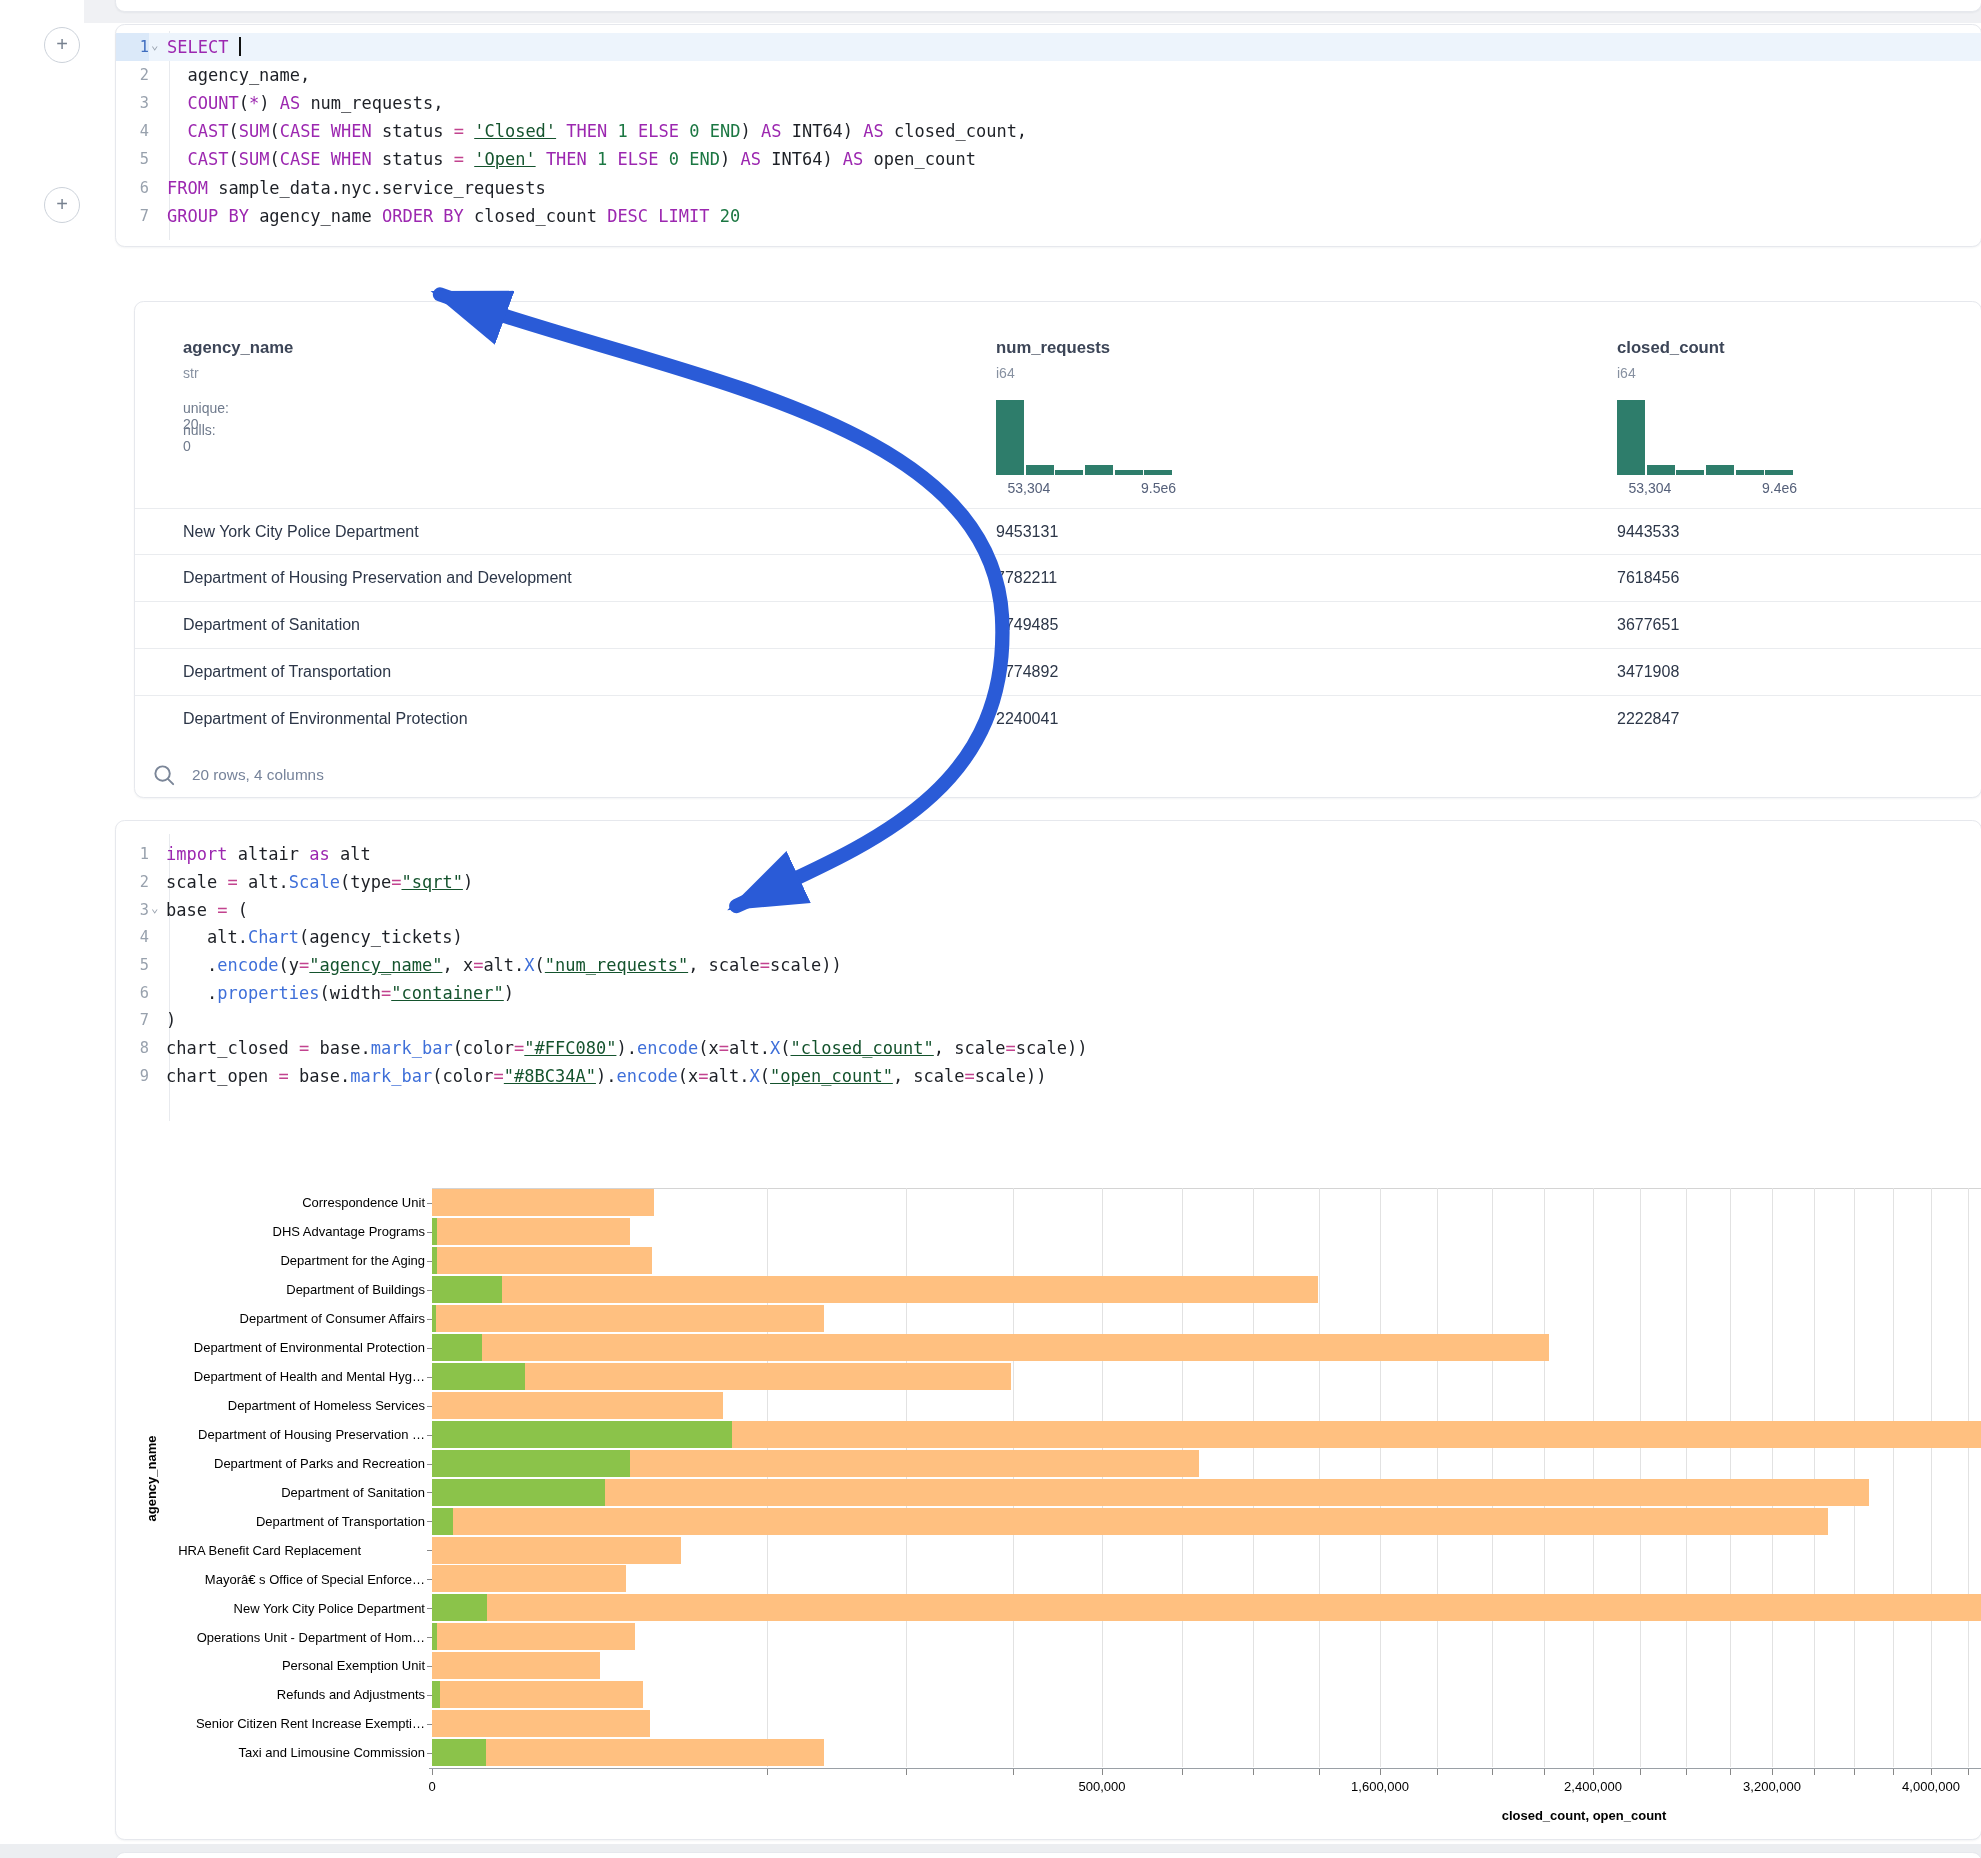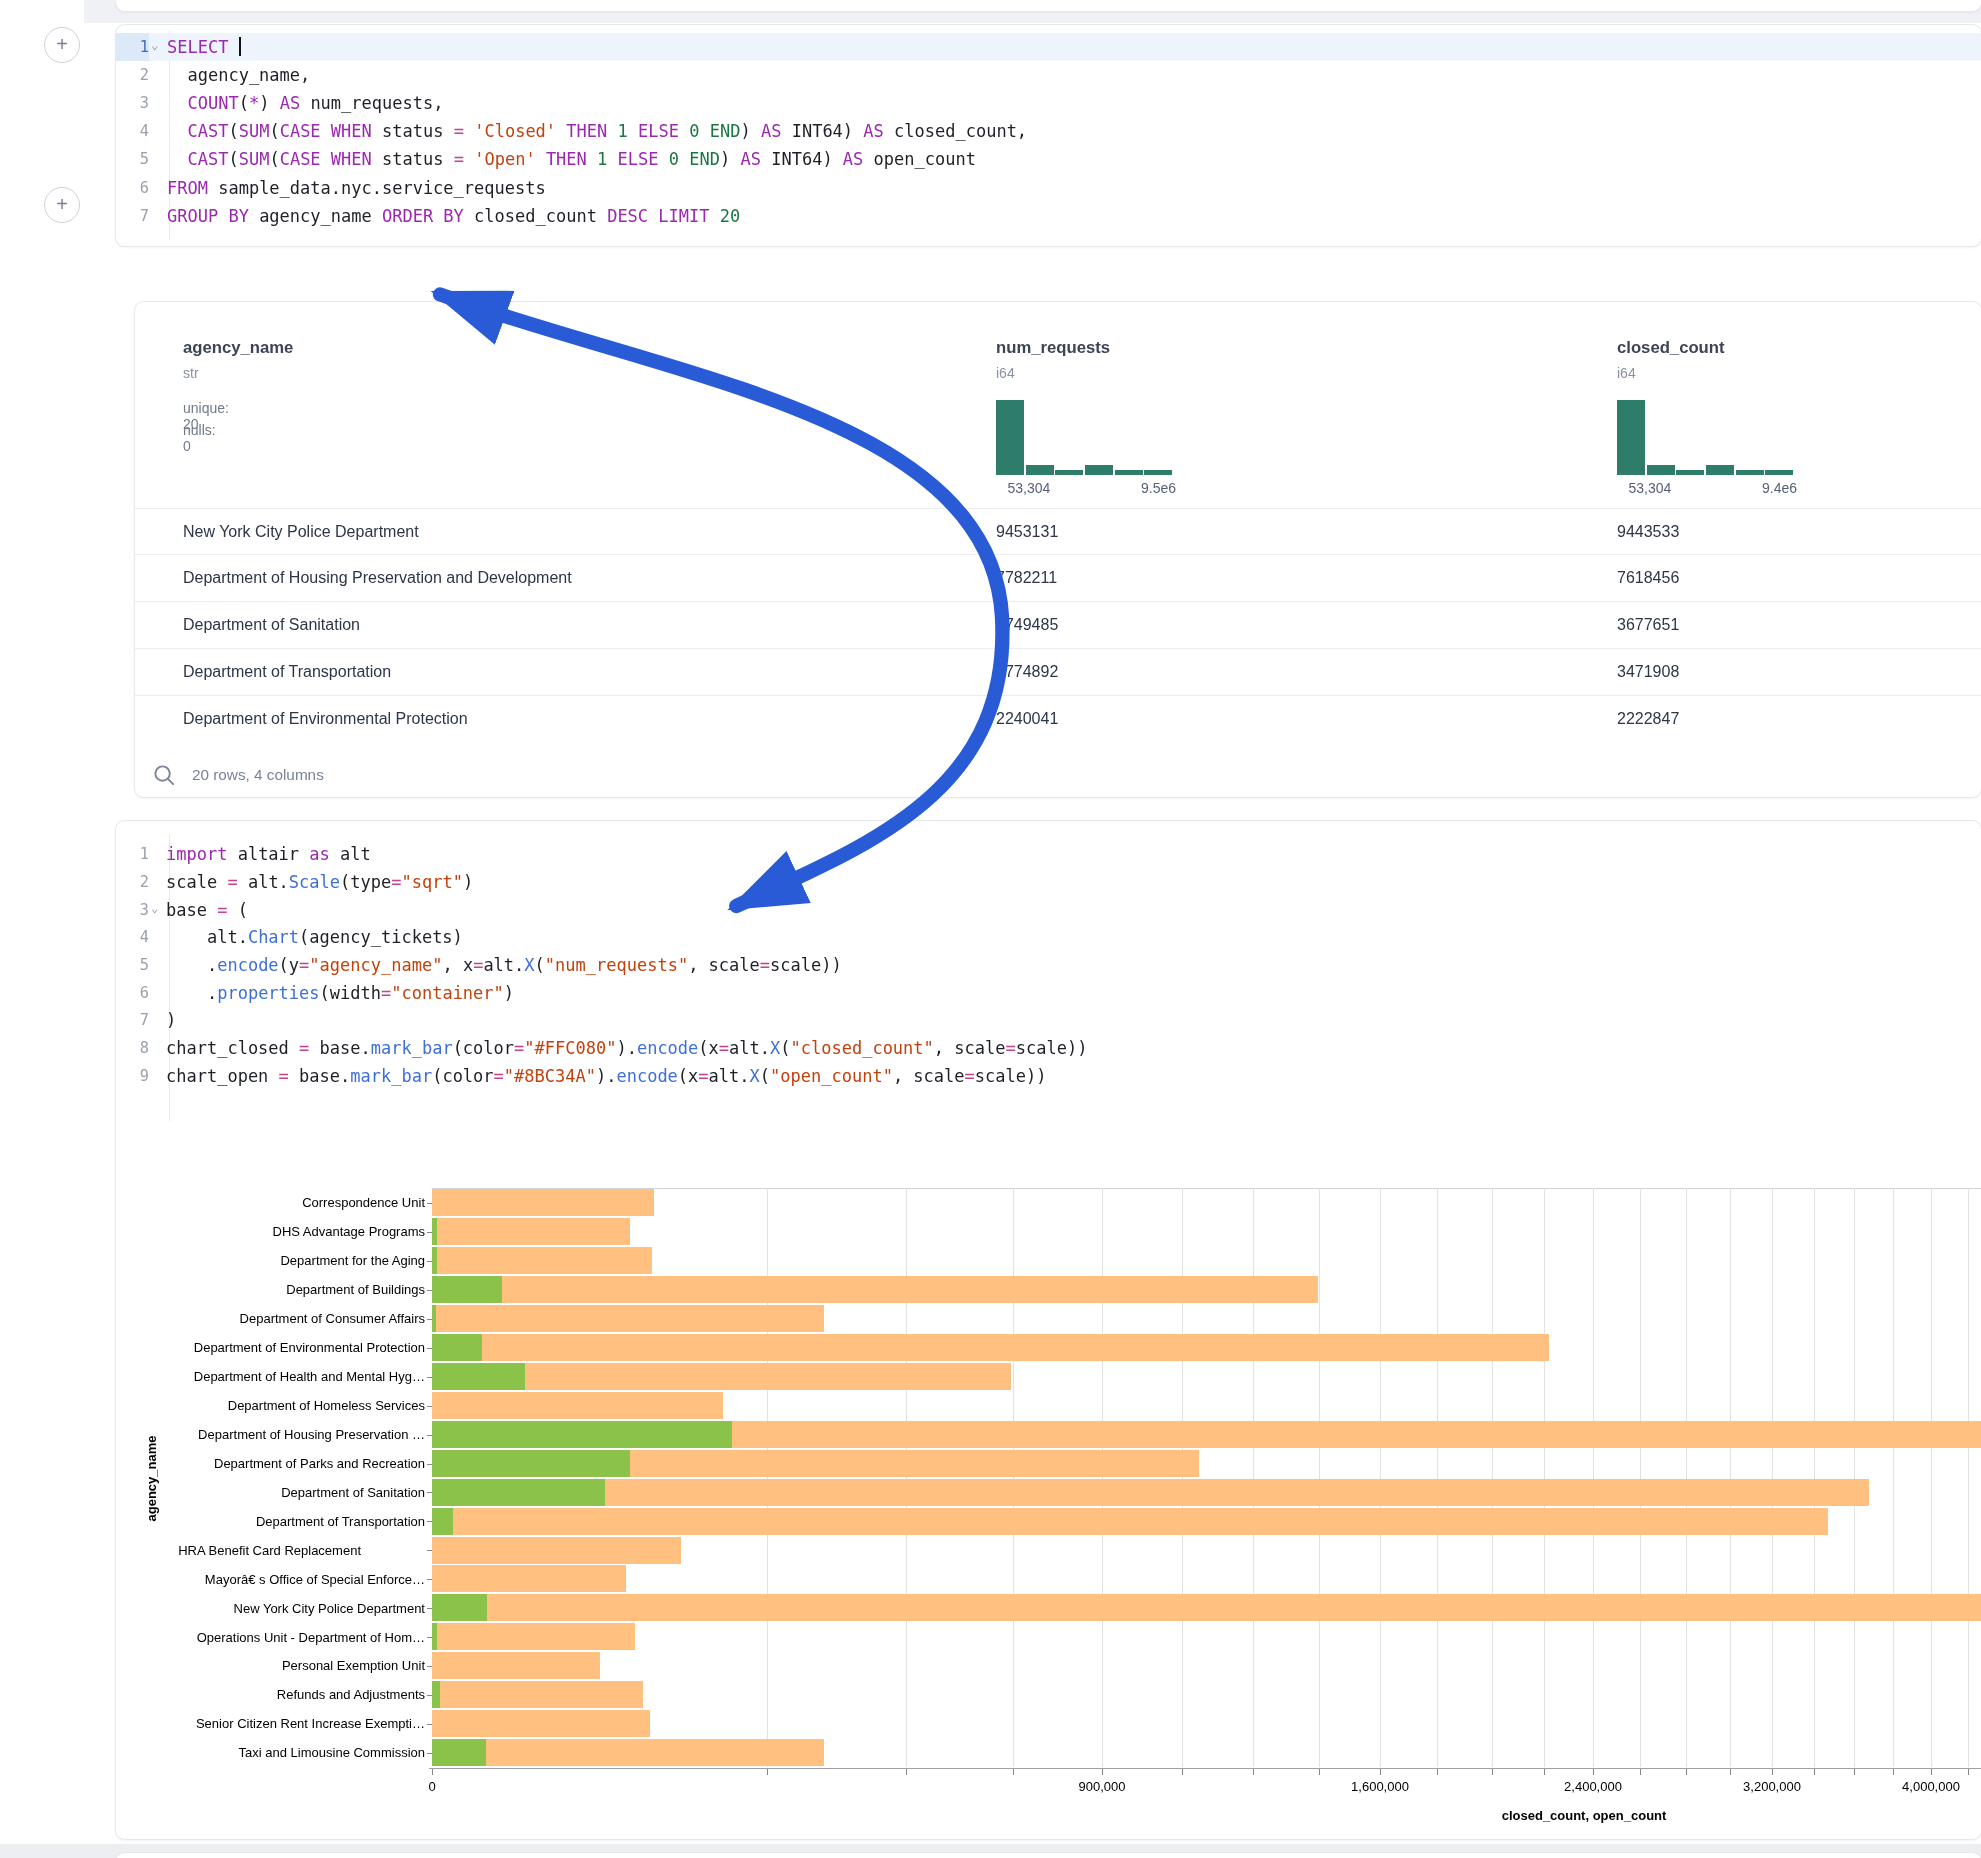--- a/index.html
+++ b/index.html
@@ -17,21 +17,21 @@
              font-family:"DejaVu Sans Mono",monospace;font-size:17px;line-height:28px;color:#1d2026;}
   .code-line.active{background:#edf4fc;}
   .gut{position:absolute;left:0;top:0;width:33px;text-align:right;color:#98a1ad;font-size:15.3px;
        font-family:"DejaVu Sans Mono",monospace;padding-right:0;}
   .code-line.active .gut{background:#dbe9f9;color:#3f6dbf;width:33px;}
   .gutline{position:absolute;top:5.7px;bottom:5.7px;width:1px;background:#e8eaee;}
   .chev{position:absolute;left:35px;top:-1.9px;color:#9aa3af;font-size:12.4px;}
   .toks{position:absolute;left:0;top:0;}
   .tk-k{color:#9C27B0;}
   .tk-f{color:#3E6FD9;}
-  .tk-s{color:#c2410c;}
+  .tk-s{color:#14532d;text-decoration:underline;}
   .tk-n{color:#1B7742;}
   .tk-o{color:#C2438F;}
   .tk-p{color:#1d2026;}
   .cursor{display:inline-block;width:1.9px;height:19px;background:#111;vertical-align:-3.8px;}
   
   #outvar{position:absolute;left:115px;top:247px;width:1867px;height:46px;background:#fff;
           border-bottom:1px solid #e9ebee;border-top:1px solid #e9ebee;box-sizing:border-box;}
   #outvar .lbl{position:absolute;left:11.5px;top:12.4px;font-size:15px;font-weight:bold;color:#1F6FB2;}
   #outvar .badge{position:absolute;left:139px;top:5.7px;width:117px;height:31px;border:1px solid #d6dbe2;
                  border-radius:6.7px;background:#fff;box-sizing:border-box;overflow:hidden;
@@ -218,21 +218,21 @@
         <div class="grid" style="left:1738px;top:13.4px;height:579px"></div>
         <div class="xtick" style="left:1738px;top:593px"></div>
         <div class="grid" style="left:1777px;top:13.4px;height:579px"></div>
         <div class="xtick" style="left:1777px;top:593px"></div>
         <div class="grid" style="left:1815px;top:13.4px;height:579px"></div>
         <div class="xtick" style="left:1815px;top:593px"></div>
         <div class="grid" style="left:1852px;top:13.4px;height:579px"></div>
         <div class="xtick" style="left:1852px;top:593px"></div>
         <div class="xtick" style="left:316px;top:593px"></div>
         <div class="xlab" style="left:316px;top:604px">0</div>
-        <div class="xlab" style="left:986px;top:604px">900,000</div>
+        <div class="xlab" style="left:986px;top:604px">500,000</div>
         <div class="xlab" style="left:1264px;top:604px">1,600,000</div>
         <div class="xlab" style="left:1477px;top:604px">2,400,000</div>
         <div class="xlab" style="left:1656px;top:604px">3,200,000</div>
         <div class="xlab" style="left:1815px;top:604px">4,000,000</div>
         <div class="ylab" style="right:1556px;left:0;top:20px">Correspondence Unit</div>
         <div class="ytick" style="left:311px;top:28px"></div>
         <div class="ylab" style="right:1556px;left:0;top:49px">DHS Advantage Programs</div>
         <div class="ytick" style="left:311px;top:57px"></div>
         <div class="ylab" style="right:1556px;left:0;top:78px">Department for the Aging</div>
         <div class="ytick" style="left:311px;top:86px"></div>

